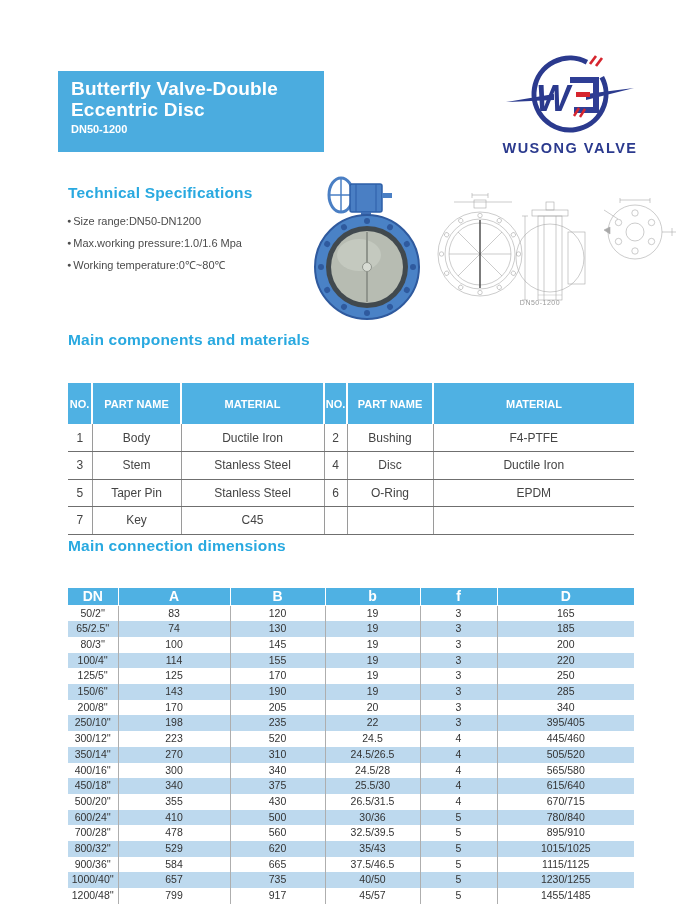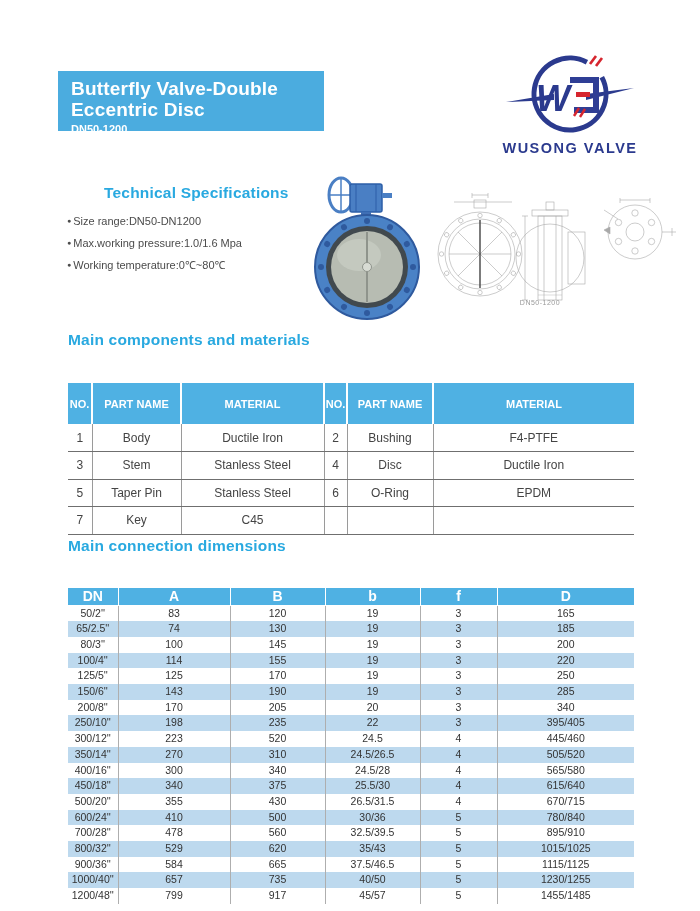--- a/index.html
+++ b/index.html
@@ -1,32 +1,32 @@
 <!DOCTYPE html>
 <html><head>
 <meta charset="utf-8">
 <style>
   * { margin:0; padding:0; box-sizing:border-box; }
   body { background:#e8e8e8; font-family:"Liberation Sans", sans-serif; }
   .page { position:relative; width:700px; height:911px; background:#ffffff; margin:0 auto; overflow:hidden; }
 
   
-  .banner { position:absolute; left:58px; top:71px; width:266px; height:60px;
+  .banner { position:absolute; left:58px; top:71px; width:266px; height:81px;
             background:#4bacdf; padding:7px 0 0 13px; }
   .banner-title { color:#ffffff; font-weight:bold; font-size:19px; line-height:21px; letter-spacing:.2px; }
   .banner-sub { color:#ffffff; font-size:11px; font-weight:bold; margin-top:3px; }
 
   
   .logo { position:absolute; left:500px; top:50px; width:140px; text-align:center; }
   .logo svg { display:block; margin:0 auto; }
   .logo-text { margin-top:2px; color:#2b3a8e; font-weight:bold; font-size:14.5px; letter-spacing:1.5px; }
 
   
   .sec-heading { position:absolute; left:68px; color:#29a9e0; font-size:15.5px; font-weight:bold; letter-spacing:.2px; }
-  .h-tech { top:184px;margin-left:36px; }
+  .h-tech { top:184px; }
   .h-comp { top:331px; }
   .h-dim  { top:537px; }
 
   
   .spec-list { position:absolute; left:67px; top:210px; list-style:none; }
   .spec-list li { font-size:11px; color:#4b4b4b; height:22px; line-height:22px; }
   .spec-list li::before { content:"●"; font-size:7px; vertical-align:2px; margin-right:2px; color:#4b4b4b; }
 
   
   .valve-photo { position:absolute; left:295px; top:175px; }

